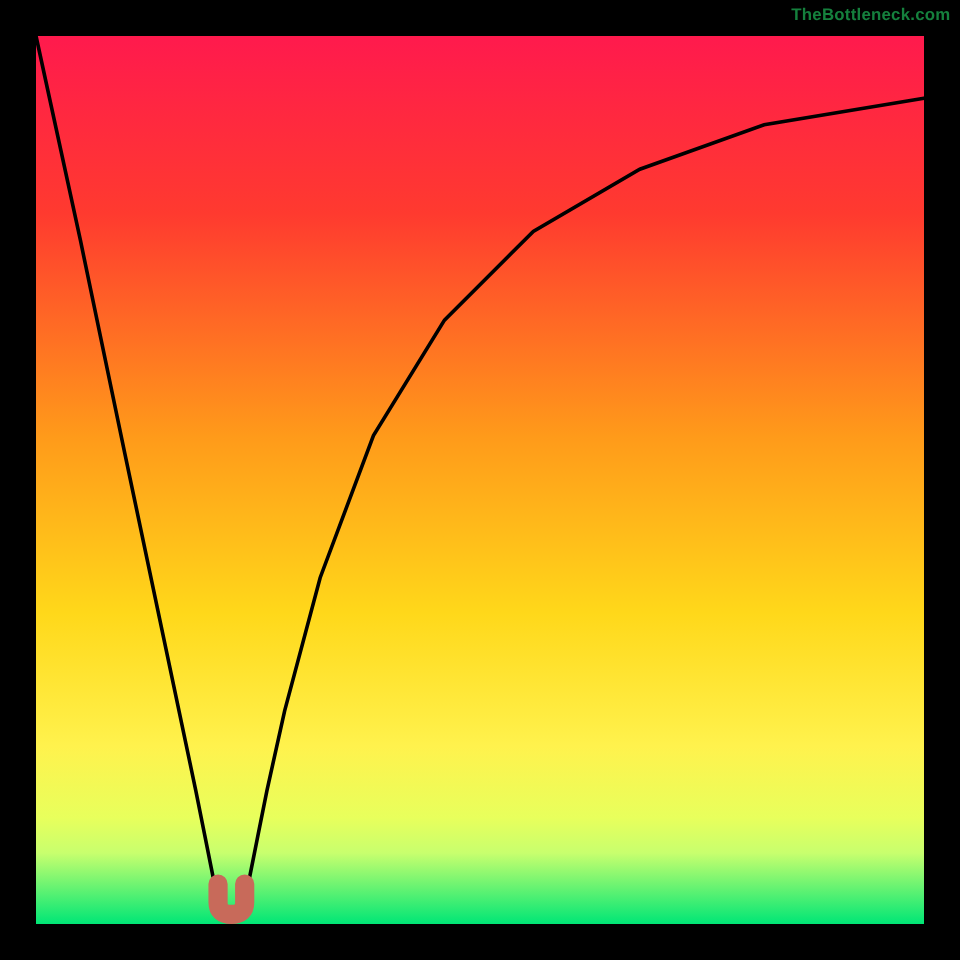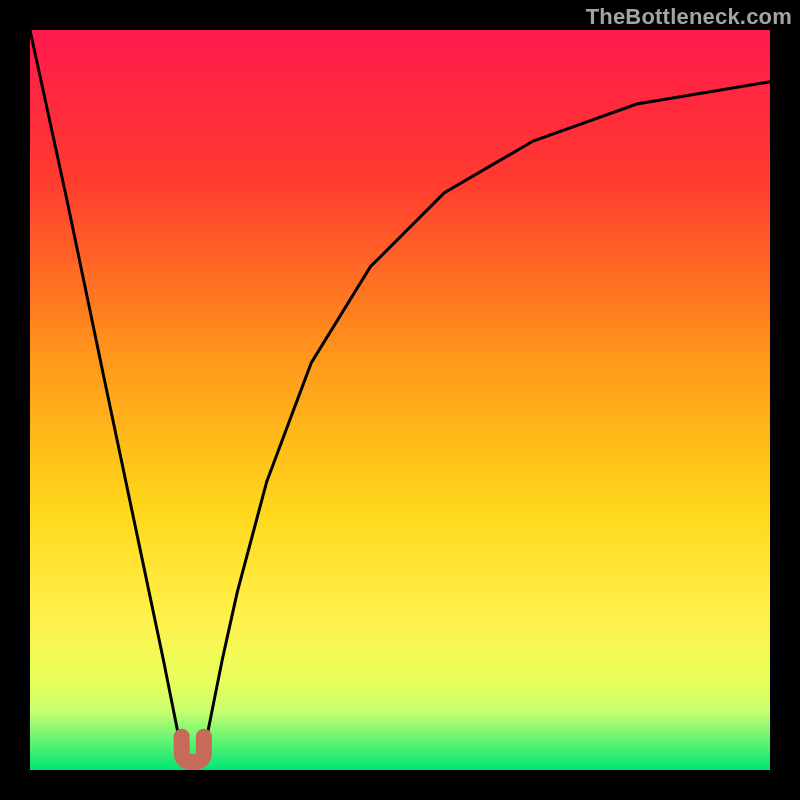--- a/index.html
+++ b/index.html
@@ -29,23 +29,23 @@
   svg {
     position: absolute;
     inset: 0;
     overflow: visible;
   }
   .watermark {
     position: absolute;
     top: 4px;
     right: 8px;
     font-family: Arial, Helvetica, sans-serif;
-    font-size: 22px;
+    font-size: 14px;
     font-weight: 600;
-    color: #a3a3a3;
+    color: #15803d;
     letter-spacing: 0.2px;
   }
 </style>
 </head>
 <body>
 
 <div class="frame">
   <div class="watermark">TheBottleneck.com</div>
 
   <div class="plot-area">

